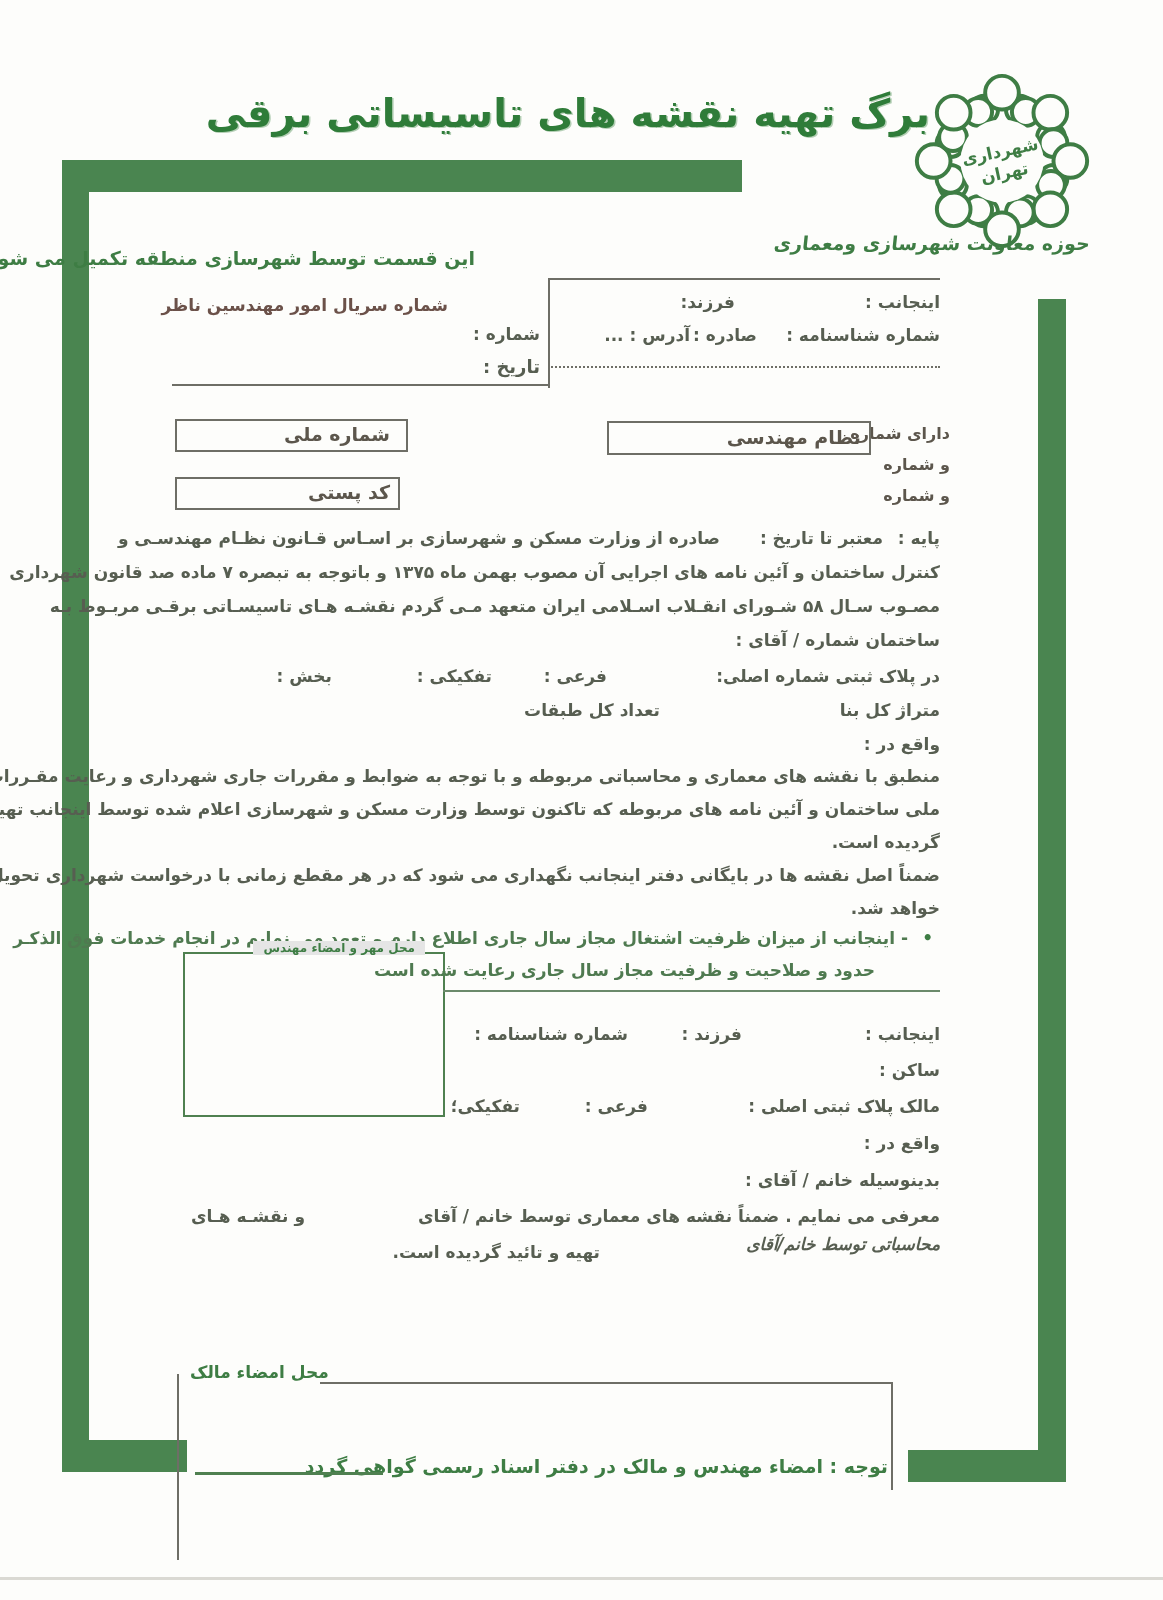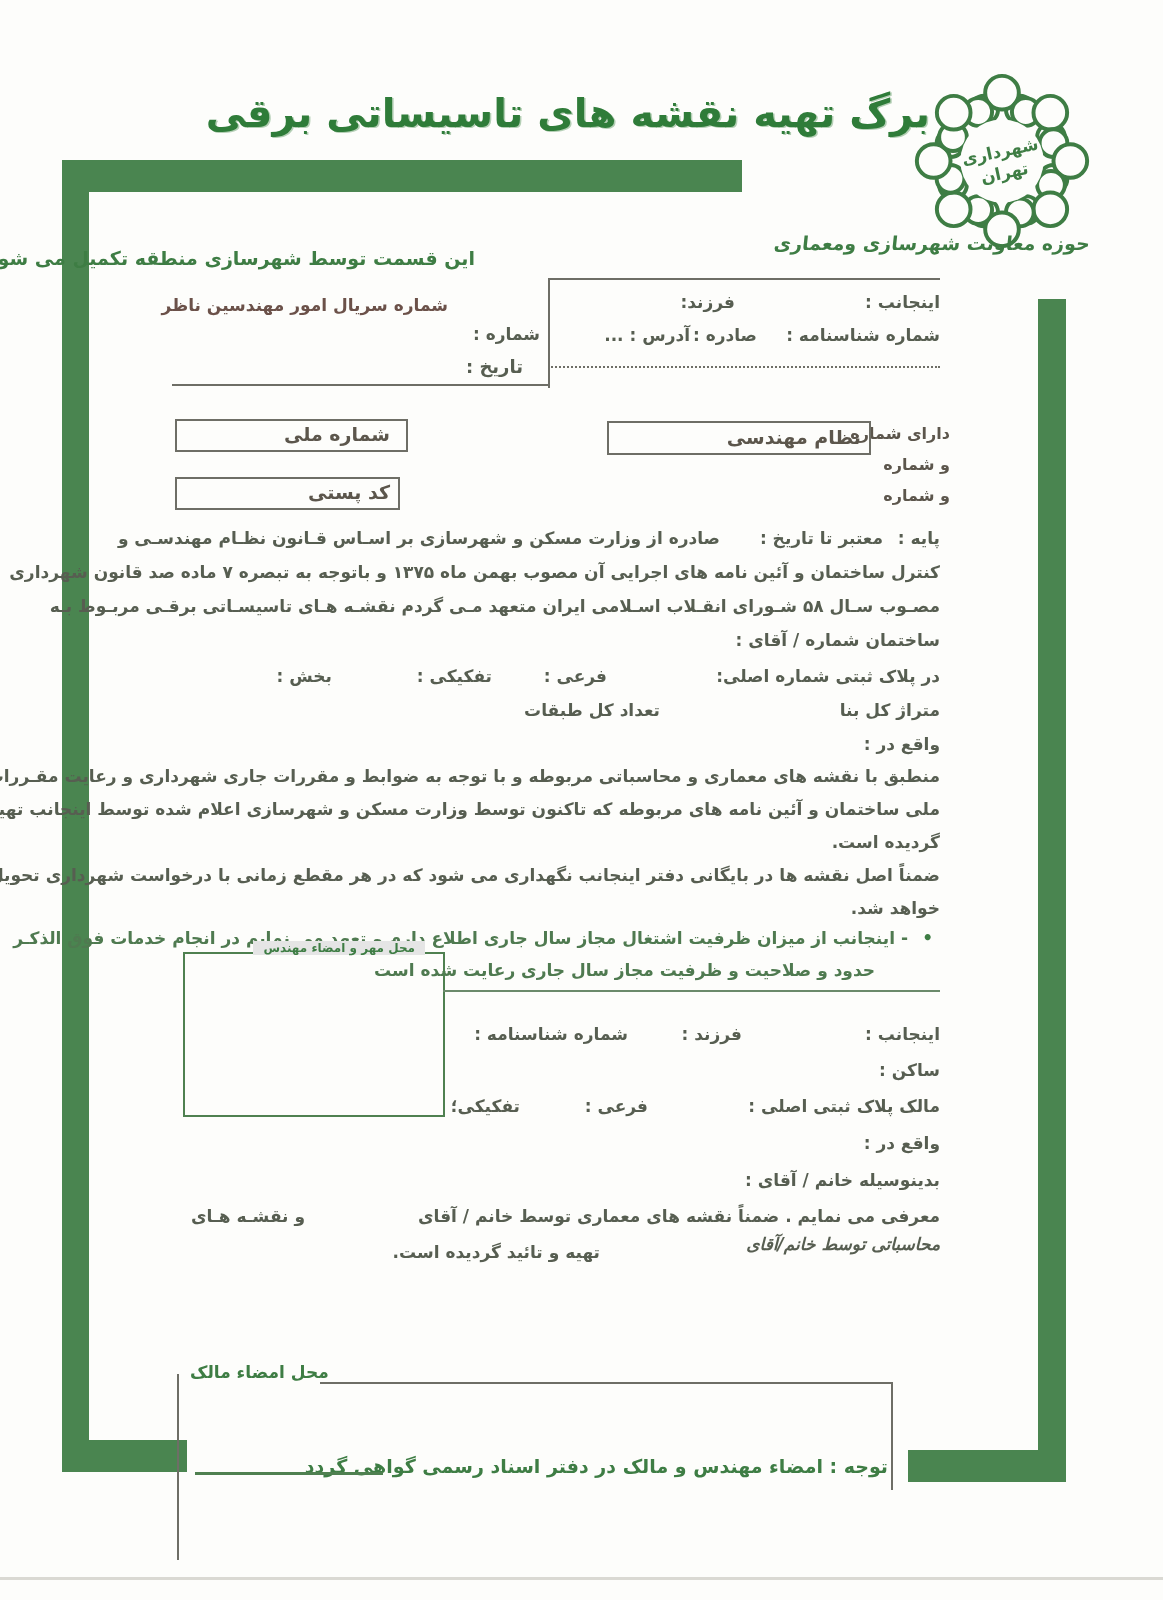--- a/index.html
+++ b/index.html
@@ -91,21 +91,21 @@
 
   <div class="band" style="left:62px;top:160px;width:680px;height:32px;"></div>
   <div class="band" style="left:62px;top:160px;width:27px;height:1312px;"></div>
   <div class="band" style="left:62px;top:1440px;width:125px;height:32px;"></div>
   <div class="band" style="left:1038px;top:299px;width:28px;height:1183px;"></div>
   <div class="band" style="left:908px;top:1450px;width:158px;height:32px;"></div>
 
   <div class="t green f15" style="top:247px;left:225px;width:250px;text-align:center;">این قسمت توسط شهرسازی منطقه تکمیل می شود</div>
   <div class="t brown f17" style="top:295px;left:208px;width:240px;text-align:center;">شماره سریال امور مهندسین ناظر</div>
   <div class="t dark f17" style="top:324px;right:623px;">شماره :</div>
-  <div class="t dark f18" style="top:356px;right:640px;margin-left:32px;">تاریخ :</div>
+  <div class="t dark f18" style="top:356px;right:623px;margin-left:32px;">تاریخ :</div>
   <div class="vline" style="left:548px;top:278px;height:110px;"></div>
   <div class="hline" style="top:384px;left:172px;width:378px;"></div>
 
   <div class="hline" style="top:278px;left:550px;right:223px;"></div>
   <div class="t dark f17" style="top:292px;right:223px;">اینجانب :</div>
   <div class="t dark f17" style="top:292px;right:428px;">فرزند:</div>
   <div class="t dark f17" style="top:325px;right:223px;">شماره شناسنامه :</div>
   <div class="t dark f17" style="top:325px;right:406px;">صادره :</div>
   <div class="t dark f17" style="top:325px;right:473px;">آدرس : ...</div>
   <div class="dotline" style="top:366px;left:548px;right:223px;"></div>

